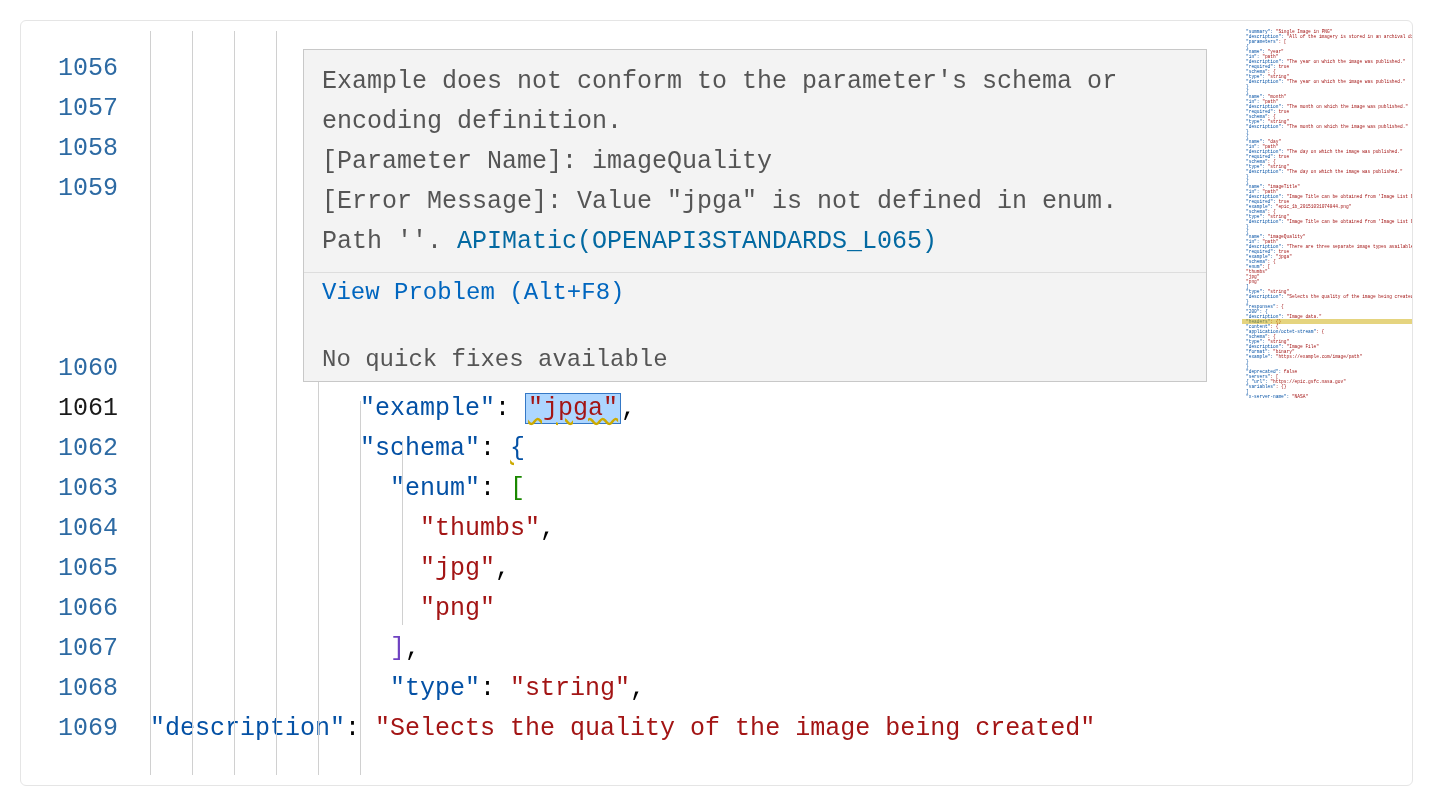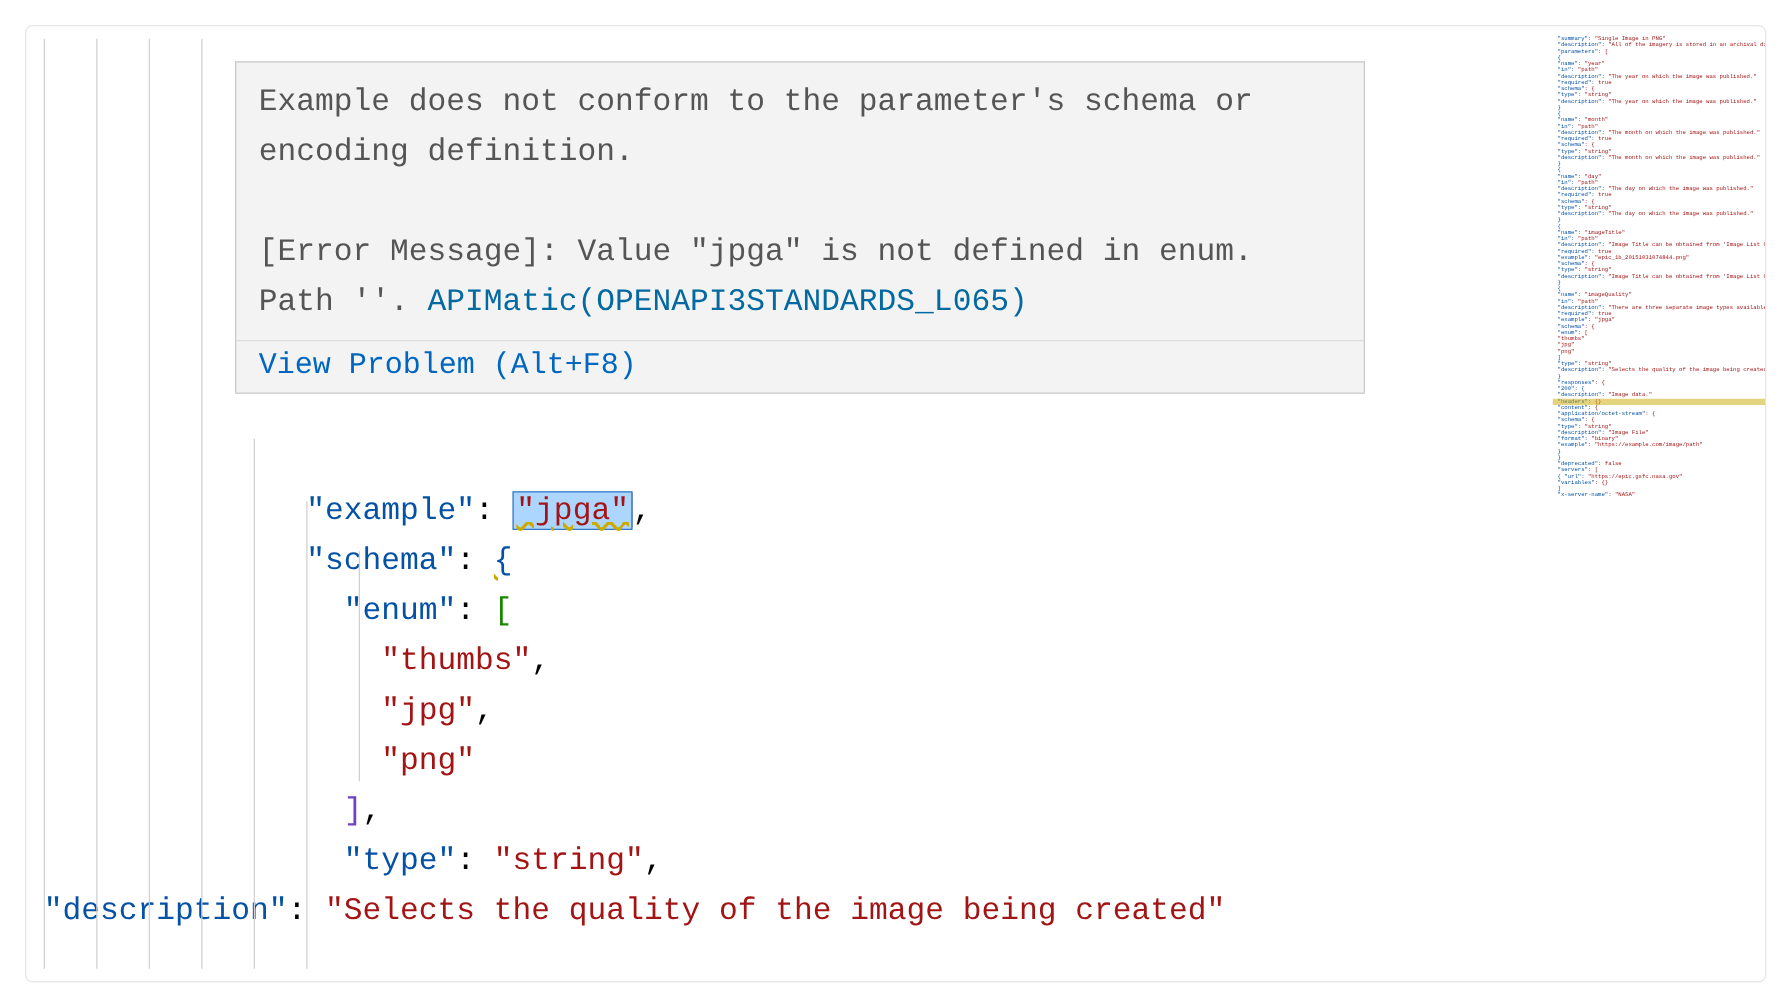--- a/index.html
+++ b/index.html
@@ -159,40 +159,58 @@
     background: rgba(204,170,0,0.5);
     top: 298px;
   }
 </style>
 </head>
 <body>
 
 <div class="editor-container">
   <div class="editor-body">
 
+    <div class="gutter">
+      <div class="ln">1056</div>
+      <div class="ln">1057</div>
+      <div class="ln">1058</div>
+      <div class="ln">1059</div>
+      <div class="ln" style="height:140px"></div>
+      <div class="ln">1060</div>
+      <div class="ln current">1061</div>
+      <div class="ln">1062</div>
+      <div class="ln">1063</div>
+      <div class="ln">1064</div>
+      <div class="ln">1065</div>
+      <div class="ln">1066</div>
+      <div class="ln">1067</div>
+      <div class="ln">1068</div>
+      <div class="ln">1069</div>
+    </div>
 
     <div class="code-col">
       <div class="indent-guides">
         <div class="guide g1"></div>
         <div class="guide g2"></div>
         <div class="guide g3"></div>
         <div class="guide g4"></div>
         <div class="guide g5"></div>
         <div class="guide g6"></div>
         <div class="guide g7"></div>
       </div>
 
       <div class="tooltip">
         <div class="tooltip-body">
           <span>Example does not conform to the parameter's schema or encoding definition.</span><br>
-          <br>
+          <span>[Parameter Name]: imageQuality</span><br>
           <span>[Error Message]: Value "jpga" is not defined in enum. Path ''.</span><span class="dim"> APIMatic(OPENAPI3STANDARDS_L065)</span>
         </div>
         <div class="tooltip-actions">
           <span class="link">View Problem (Alt+F8)</span>
+          <span class="muted">No quick fixes available</span>
         </div>
       </div>
 
       <div class="code-line"> </div>
       <div class="code-line"> </div>
       <div class="code-line"> </div>
       <div class="code-line"> </div>
       <div style="height:140px"></div>
 
       <div class="code-line"> </div>

